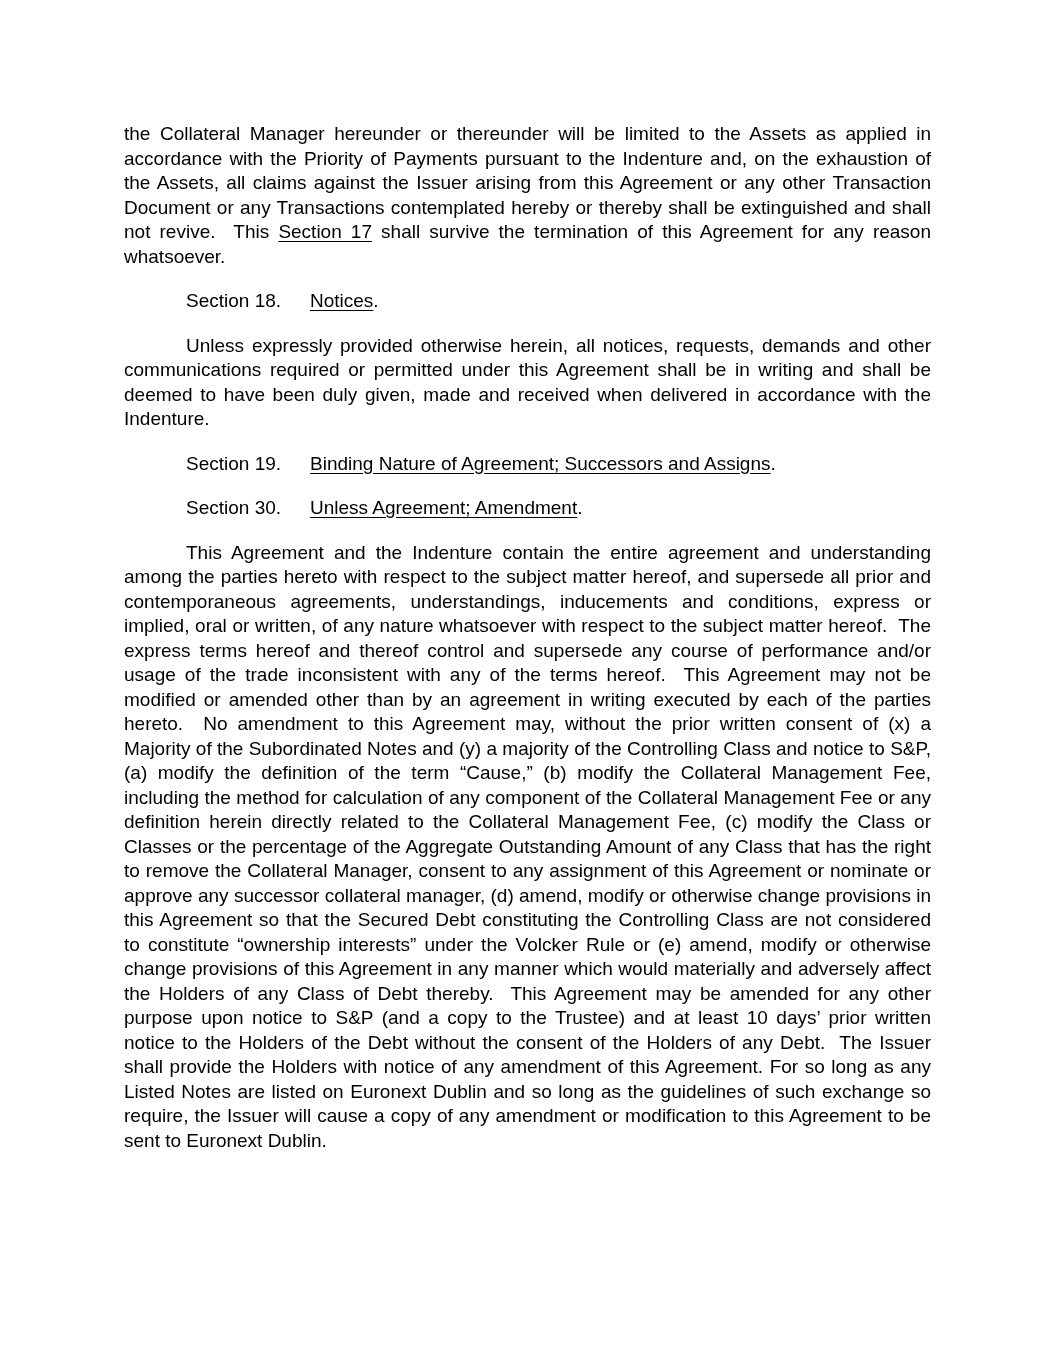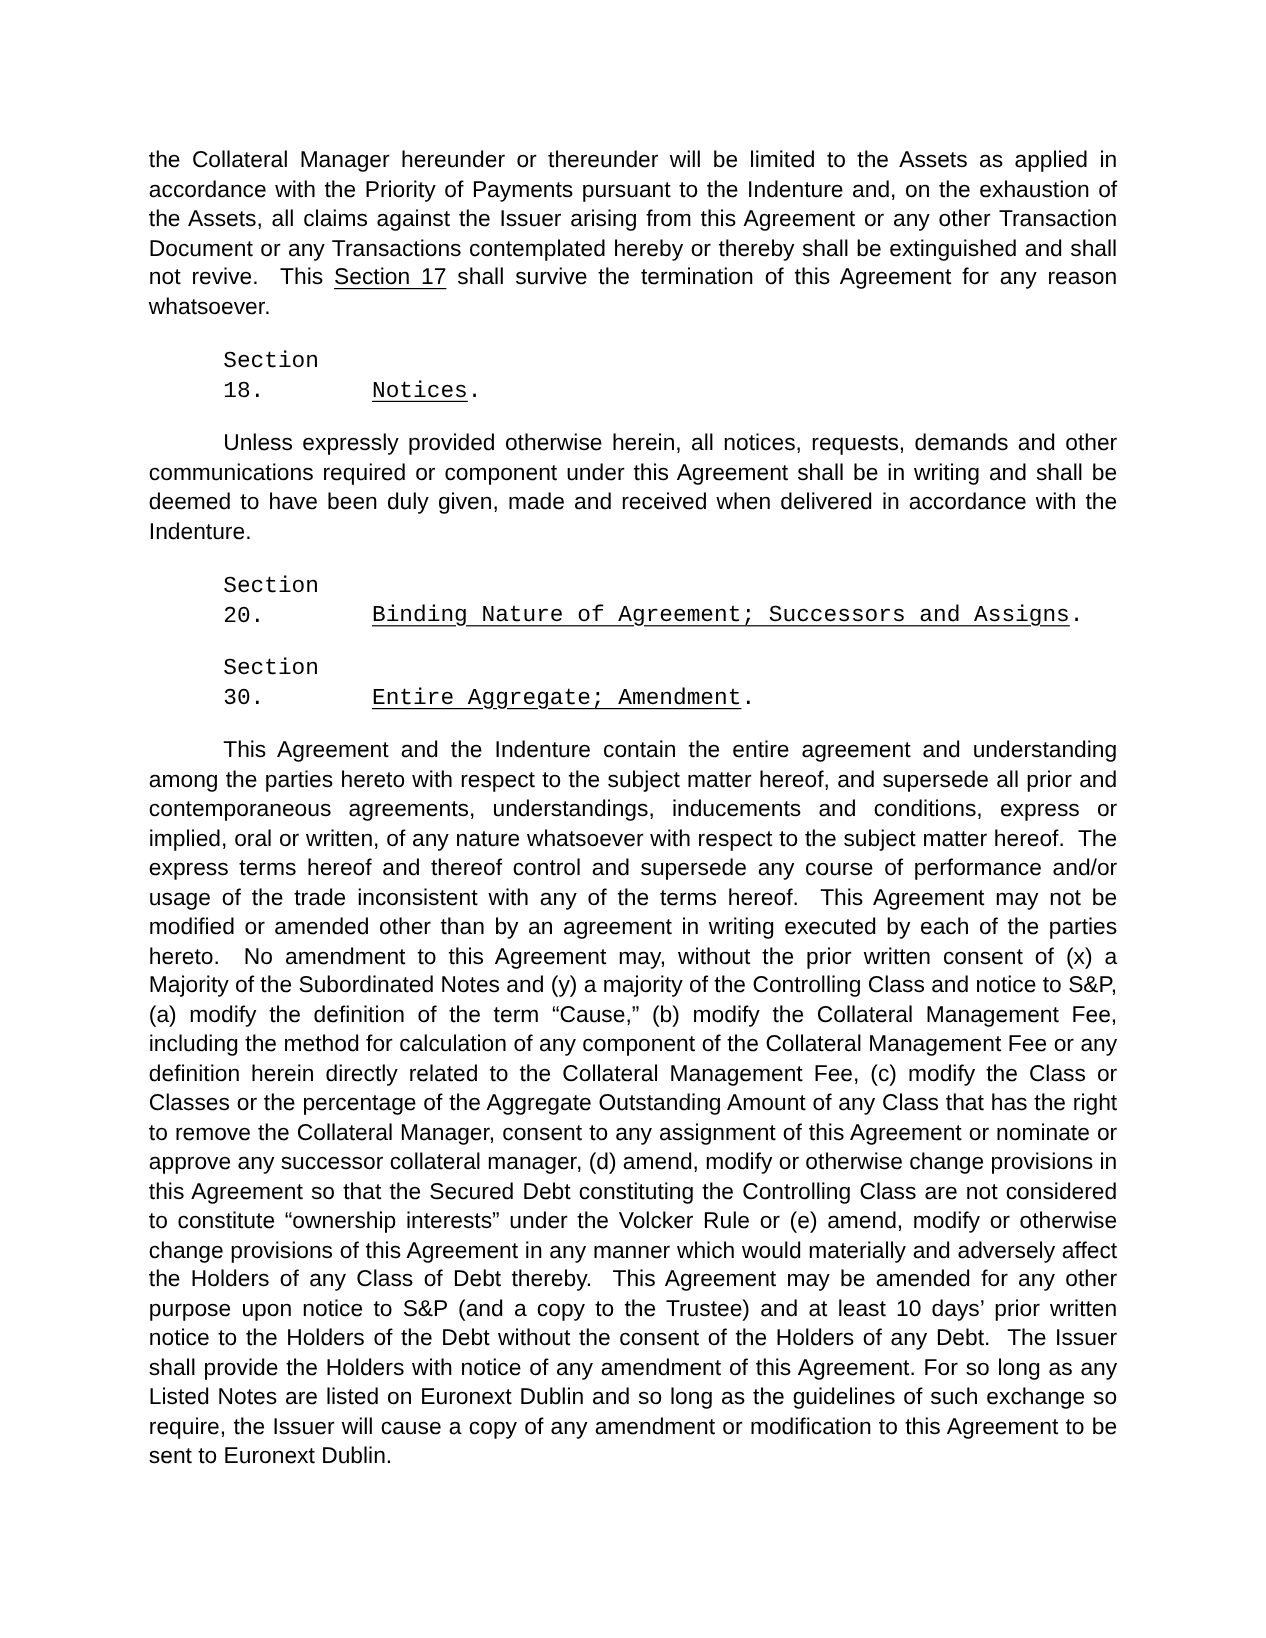--- a/index.html
+++ b/index.html
@@ -28,21 +28,20 @@
     margin: 0 0 20px 0;
     text-align: justify;
     white-space: pre-wrap;
   }
   p.indent {
     text-indent: 62px;
   }
   p.heading {
     text-align: left;
     white-space: normal;
-    font-family: Liberation Mono, monospace;
   }
   .sec-num {
     display: inline-block;
     width: 124px;
     margin-left: 62px;
   }
   .u {
     text-decoration: underline;
     text-underline-offset: 3px;
   }
@@ -50,23 +49,23 @@
 </head>
 <body>
 
 <div class="page">
   <div class="content">
 
     <p class="para"><span>the Collateral Manager hereunder or thereunder will be limited to the Assets as applied in accordance with the Priority of Payments pursuant to the Indenture and, on the exhaustion of the Assets, all claims against the Issuer arising from this Agreement or any other Transaction Document or any Transactions contemplated hereby or thereby shall be extinguished and shall not revive.  This </span><span class="u">Section 17</span><span> shall survive the termination of this Agreement for any reason whatsoever.</span></p>
 
     <p class="heading"><span class="sec-num">Section 18.</span><span class="u">Notices</span><span>.</span></p>
 
-    <p class="para indent">Unless expressly provided otherwise herein, all notices, requests, demands and other communications required or component under this Agreement shall be in writing and shall be deemed to have been duly given, made and received when delivered in accordance with the Indenture.</p>
+    <p class="para indent">Unless expressly provided otherwise herein, all notices, requests, demands and other communications required or permitted under this Agreement shall be in writing and shall be deemed to have been duly given, made and received when delivered in accordance with the Indenture.</p>
 
-    <p class="heading"><span class="sec-num">Section 20.</span><span class="u">Binding Nature of Agreement; Successors and Assigns</span><span>.</span></p>
+    <p class="heading"><span class="sec-num">Section 19.</span><span class="u">Binding Nature of Agreement; Successors and Assigns</span><span>.</span></p>
 
 
-    <p class="heading"><span class="sec-num">Section 30.</span><span class="u">Entire Aggregate; Amendment</span><span>.</span></p>
+    <p class="heading"><span class="sec-num">Section 30.</span><span class="u">Unless Agreement; Amendment</span><span>.</span></p>
 
     <p class="para indent">This Agreement and the Indenture contain the entire agreement and understanding among the parties hereto with respect to the subject matter hereof, and supersede all prior and contemporaneous agreements, understandings, inducements and conditions, express or implied, oral or written, of any nature whatsoever with respect to the subject matter hereof.  The express terms hereof and thereof control and supersede any course of performance and/or usage of the trade inconsistent with any of the terms hereof.  This Agreement may not be modified or amended other than by an agreement in writing executed by each of the parties hereto.  No amendment to this Agreement may, without the prior written consent of (x) a Majority of the Subordinated Notes and (y) a majority of the Controlling Class and notice to S&amp;P, (a) modify the definition of the term “Cause,” (b) modify the Collateral Management Fee, including the method for calculation of any component of the Collateral Management Fee or any definition herein directly related to the Collateral Management Fee, (c) modify the Class or Classes or the percentage of the Aggregate Outstanding Amount of any Class that has the right to remove the Collateral Manager, consent to any assignment of this Agreement or nominate or approve any successor collateral manager, (d) amend, modify or otherwise change provisions in this Agreement so that the Secured Debt constituting the Controlling Class are not considered to constitute “ownership interests” under the Volcker Rule or (e) amend, modify or otherwise change provisions of this Agreement in any manner which would materially and adversely affect the Holders of any Class of Debt thereby.  This Agreement may be amended for any other purpose upon notice to S&amp;P (and a copy to the Trustee) and at least 10 days’ prior written notice to the Holders of the Debt without the consent of the Holders of any Debt.  The Issuer shall provide the Holders with notice of any amendment of this Agreement. For so long as any Listed Notes are listed on Euronext Dublin and so long as the guidelines of such exchange so require, the Issuer will cause a copy of any amendment or modification to this Agreement to be sent to Euronext Dublin.</p>
 
   </div>
 </div>
 
 </body></html>

